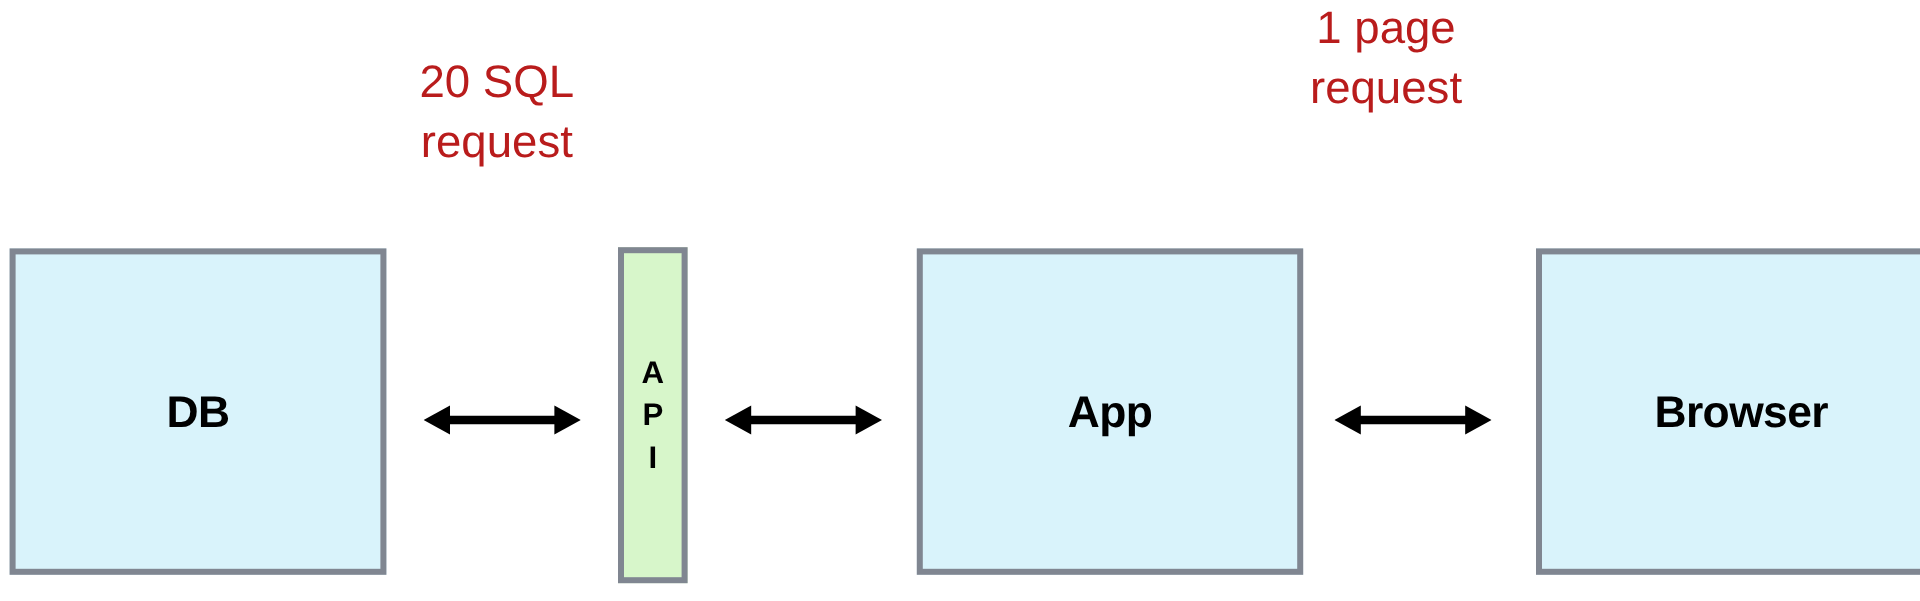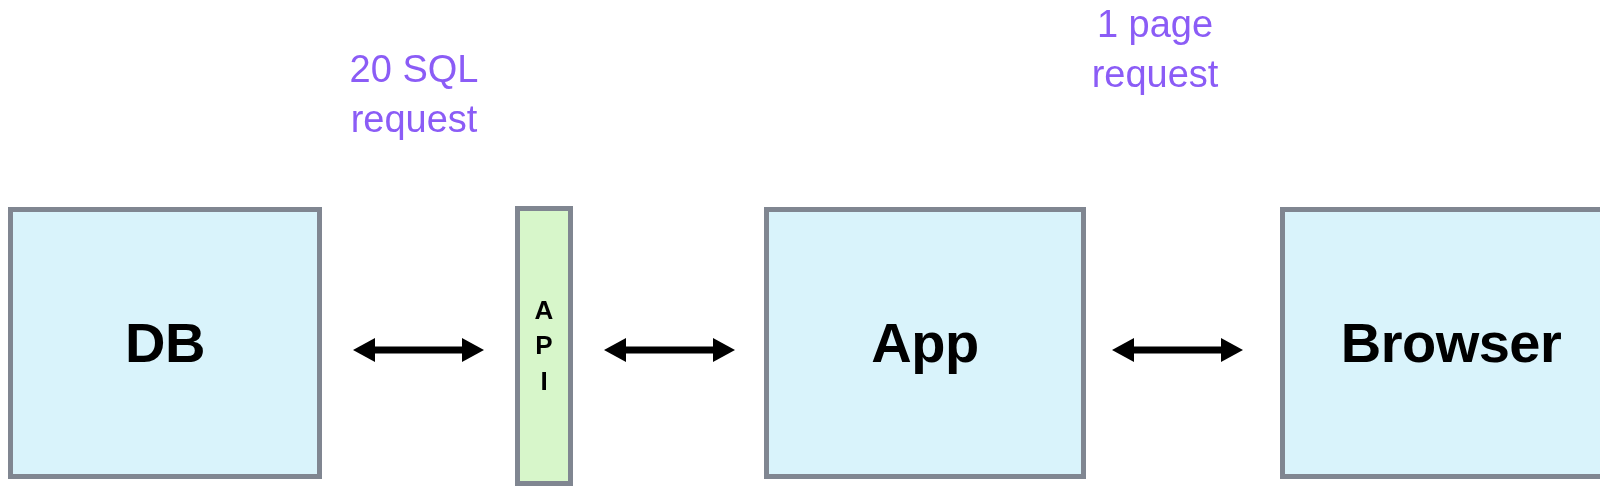--- a/index.html
+++ b/index.html
@@ -32,21 +32,21 @@
   .node-box.blue  { background: #d9f3fb; }
   .node-box.green { background: #d7f6ca; }
 
   .node-label {
     font-weight: bold;
     color: #000000;
     letter-spacing: -0.5px;
     line-height: 1;
     white-space: nowrap;
   }
-  .node-label.big { font-size: 56px; text-align: center; }
+  .node-label.big { font-size: 37px; text-align: center; }
 
   
   .node-label.stacked {
     font-size: 26px;
     line-height: 1.35;
     display: flex;
     flex-direction: column;
     align-items: center;
     letter-spacing: 0;
   }
@@ -55,21 +55,21 @@
   .arrow {
     position: absolute;
     height: 40px;
   }
   .arrow svg { display: block; width: 100%; height: 100%; }
 
   
   .edge-label {
     position: absolute;
     text-align: center;
-    color: #8b5cf6;
+    color: #b91c1c;
     font-size: 38px;
     line-height: 1.32;
     font-weight: 400;
     white-space: nowrap;
   }
   .edge-label .line { display: block; }
 </style>
 </head>
 <body>
 

